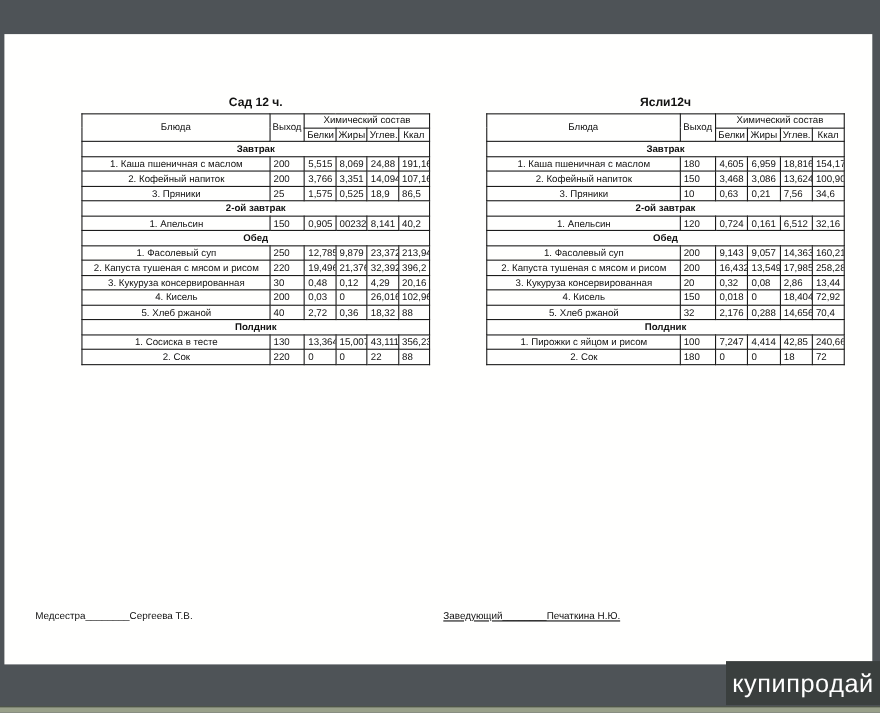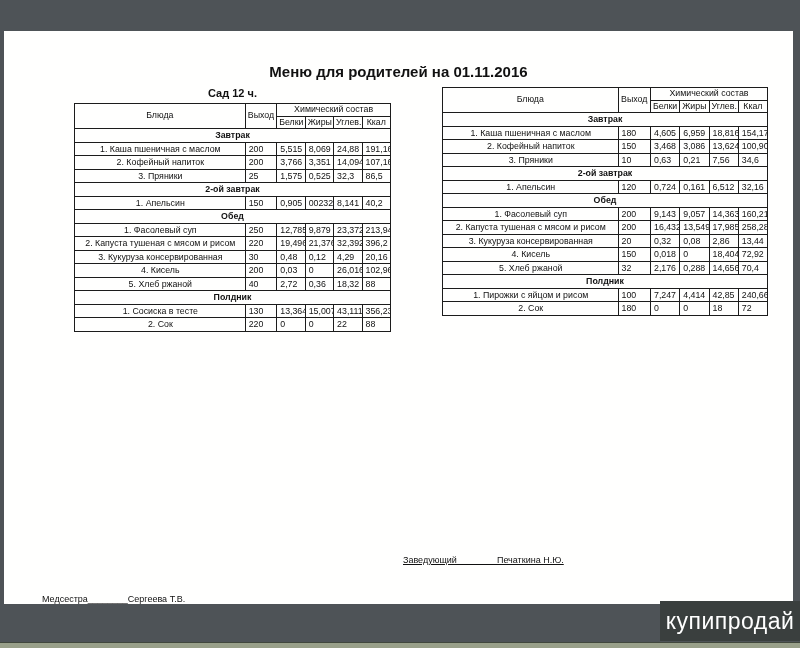--- a/index.html
+++ b/index.html
@@ -46,21 +46,21 @@
   }
   table.menu th { font-weight:normal; text-align:center; padding:1px 2px; }
   table.menu td.dish { text-align:center; padding-left:4px; }
   table.menu tr.section-row td {
     text-align:center; font-weight:bold;
   }
   .signatures {
     position:absolute; top:524px; left:0; width:100%;
     font-size:9px; color:#111;
   }
-  .sign-left  { position:absolute; left:38px;  top:0;margin-top:39px; }
+  .sign-left  { position:absolute; left:28px;  top:0; }
   .sign-right { position:absolute; left:399px; top:0;text-decoration:underline; }
   .logo-box {
     position:absolute;
     left:660px; top:601px;
     width:140px; height:40px;
     background:#3a3f3e;
     display:flex; align-items:center; justify-content:center;
   }
   .logo-text {
     color:#ffffff;
@@ -73,21 +73,20 @@
     width:800px; height:6px;
     background:#99a08a;
     border-top:1px solid #41473d;
   }
 </style>
 </head>
 <body>
 
 <div class="page">
 
-  <div class="doc-title">Меню для родителей на 01.11.2016</div>
 
   <div class="table-block left">
     <div class="table-caption">Сад 12 ч.</div>
     <table class="menu">
       <colgroup>
         <col class="c-dish">
           <col class="c-out">
         <col class="c-n">
           <col class="c-n">
           <col class="c-n">
@@ -124,21 +123,21 @@
             <td>3,766</td>
             <td>3,351</td>
             <td>14,094</td>
             <td>107,167</td>
           </tr>
           <tr>
             <td class="dish">3. Пряники</td>
             <td>25</td>
             <td>1,575</td>
             <td>0,525</td>
-            <td>32,3</td>
+            <td>18,9</td>
             <td>86,5</td>
           </tr>
           <tr class="section-row">
             <td colspan="6">2-ой завтрак</td>
           </tr>
           <tr>
             <td class="dish">1. Апельсин</td>
             <td>150</td>
             <td>0,905</td>
             <td>00232</td>
@@ -205,20 +204,21 @@
             <td>0</td>
             <td>0</td>
             <td>22</td>
             <td>88</td>
           </tr>
         </tbody>
     </table>
   </div>
 
   <div class="table-block right">
+    <div class="table-caption">Ясли12ч</div>
     <table class="menu">
       <colgroup>
         <col class="c-dish">
           <col class="c-out">
         <col class="c-n">
           <col class="c-n">
           <col class="c-n">
           <col class="c-n">
       </colgroup>
       <thead>

